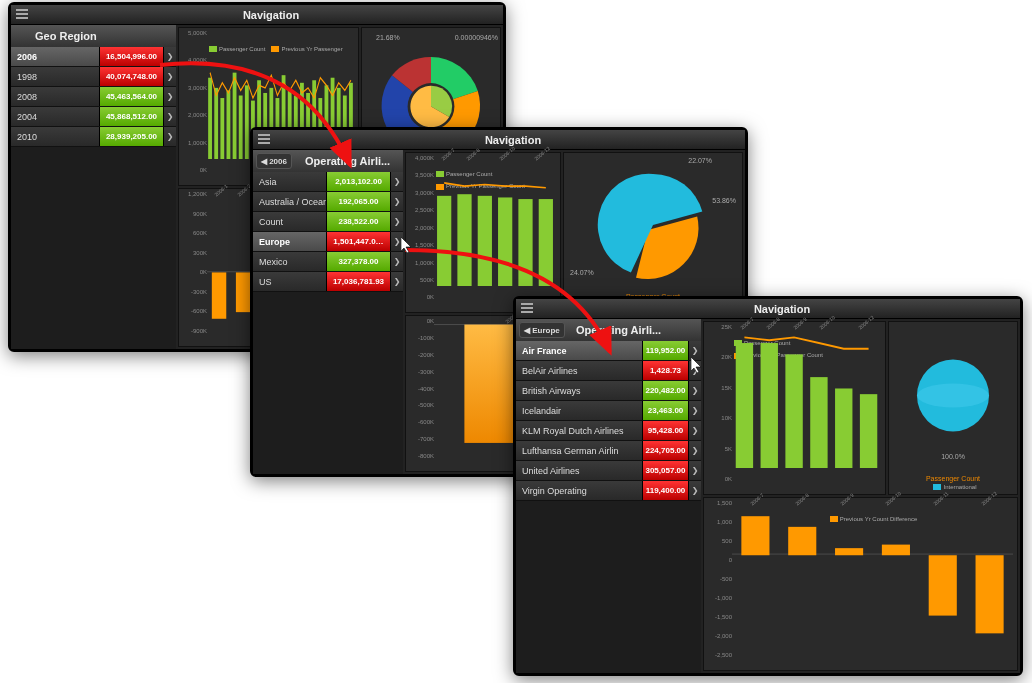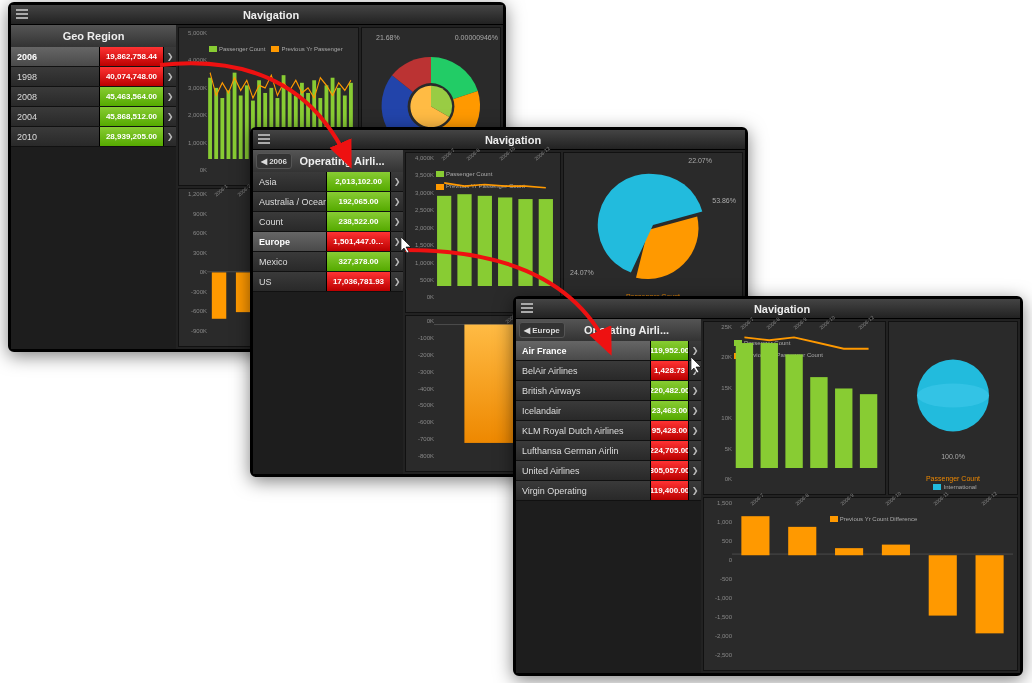--- a/index.html
+++ b/index.html
@@ -42,26 +42,26 @@
   .wbody { flex: 1; display: flex; flex-direction: row; background: #222; }
   .sidebar { width: 165px; background: #1d1d1d; display: flex; flex-direction: column; }
   .w1 .sidebar { width: 165px; }
   .w2 .sidebar { width: 150px; }
   .w3 .sidebar { width: 185px; }
   .sidehead {
     background: linear-gradient(#555, #333);
     height: 22px;
     display: flex;
     align-items: center;
-    justify-content: center;
     color: #eee;
     font-weight: bold;
     font-size: 11px;
     gap: 4px;
     position: relative;
+    padding-left: 24px;
   }
   .backbtn {
     position: absolute;
     left: 3px;
     top: 3px;
     height: 16px;
     background: #333;
     border: 1px solid #555;
     border-radius: 3px;
     color: #ddd;
@@ -97,21 +97,21 @@
     display: flex;
     align-items: center;
     justify-content: center;
     color: #fff;
     font-size: 8px;
     font-weight: bold;
     border-right: 1px solid #000;
     overflow: hidden;
     white-space: nowrap;
   }
-  .w3 .rval { width: 38px; }
+  .w3 .rval { width: 46px; }
   .rval.red { background: linear-gradient(#f33, #b00); }
   .rval.green { background: linear-gradient(#8c3, #5a0); }
   .rchev {
     width: 12px;
     height: 100%;
     background: linear-gradient(#3a3a3a, #292929);
     display: flex;
     align-items: center;
     justify-content: center;
     color: #bbb;
@@ -149,21 +149,21 @@
     <span>Navigation</span>
   </div>
   <div class="wbody">
     <div class="sidebar">
       <div class="sidehead">
         <span>Geo Region</span>
       </div>
       <div id="w1rows">
           <div class="row selected">
             <div class="rlabel">2006</div>
-            <div class="rval red">19,862,758.44</div>
+            <div class="rval red">16,504,996.00</div>
             <div class="rchev">❯</div>
           </div>
           <div class="row">
             <div class="rlabel">1998</div>
             <div class="rval red">40,074,748.00</div>
             <div class="rchev">❯</div>
           </div>
           <div class="row">
             <div class="rlabel">2008</div>
             <div class="rval green">45,463,564.00</div>

